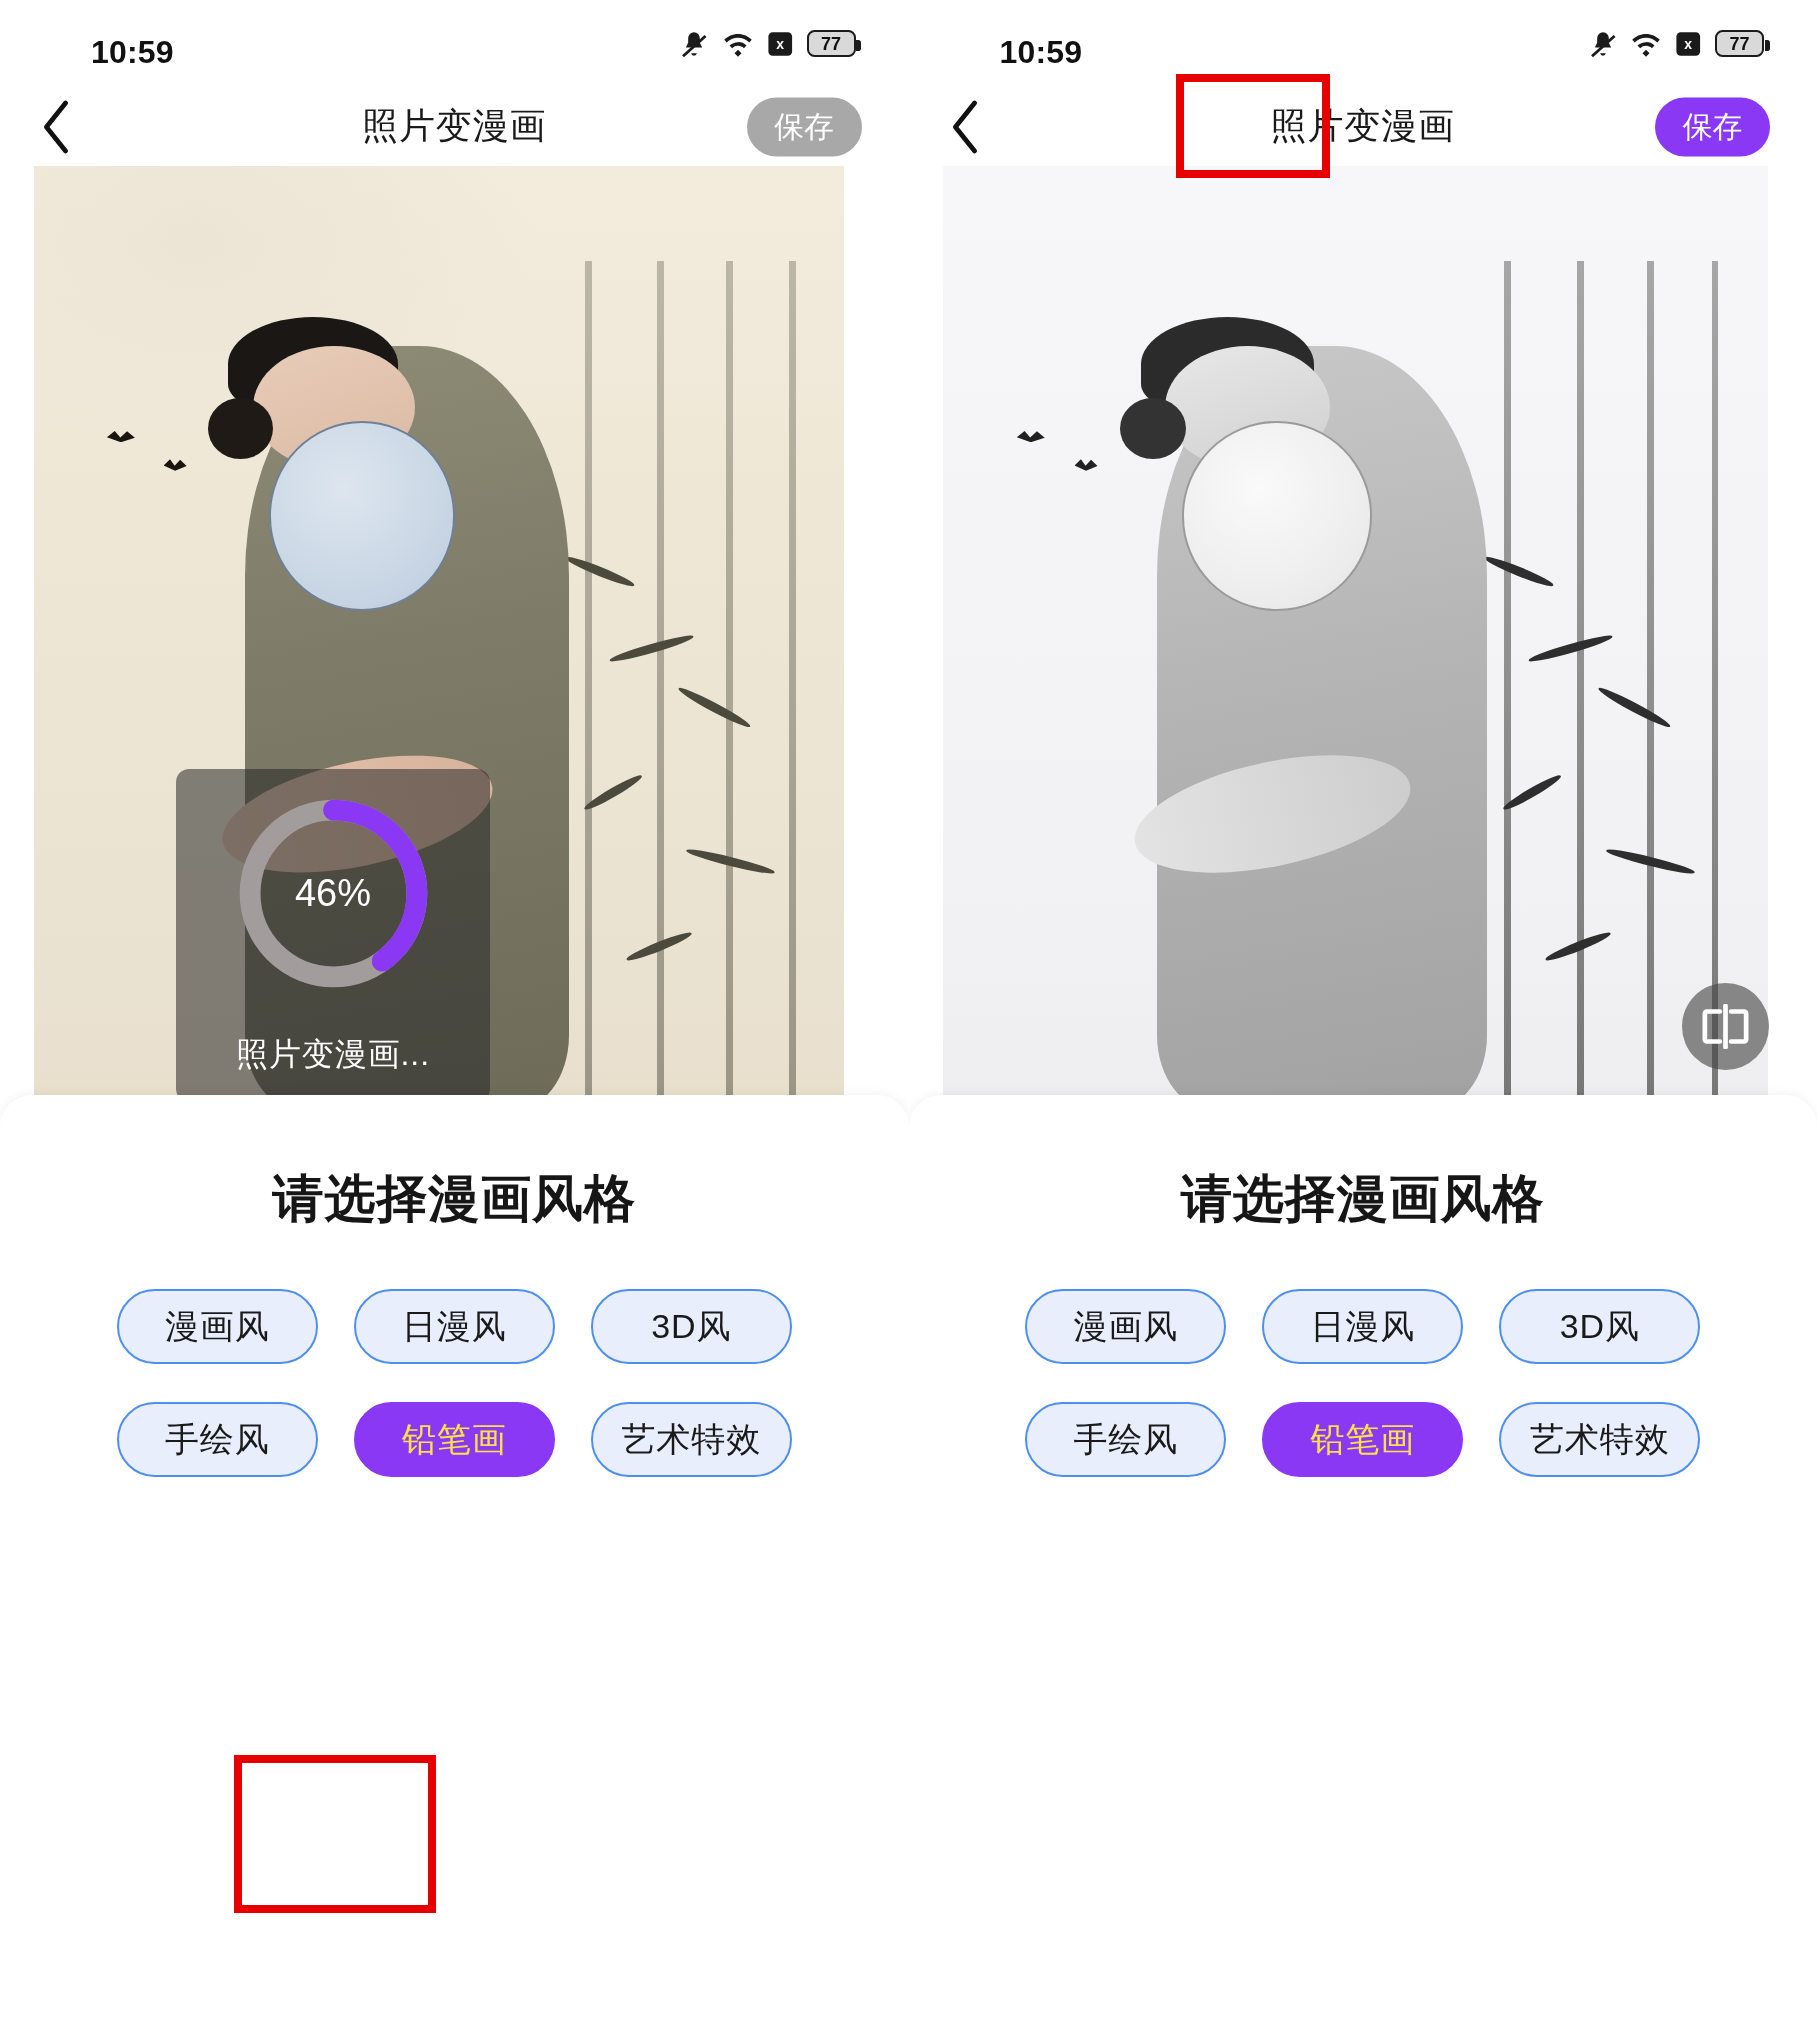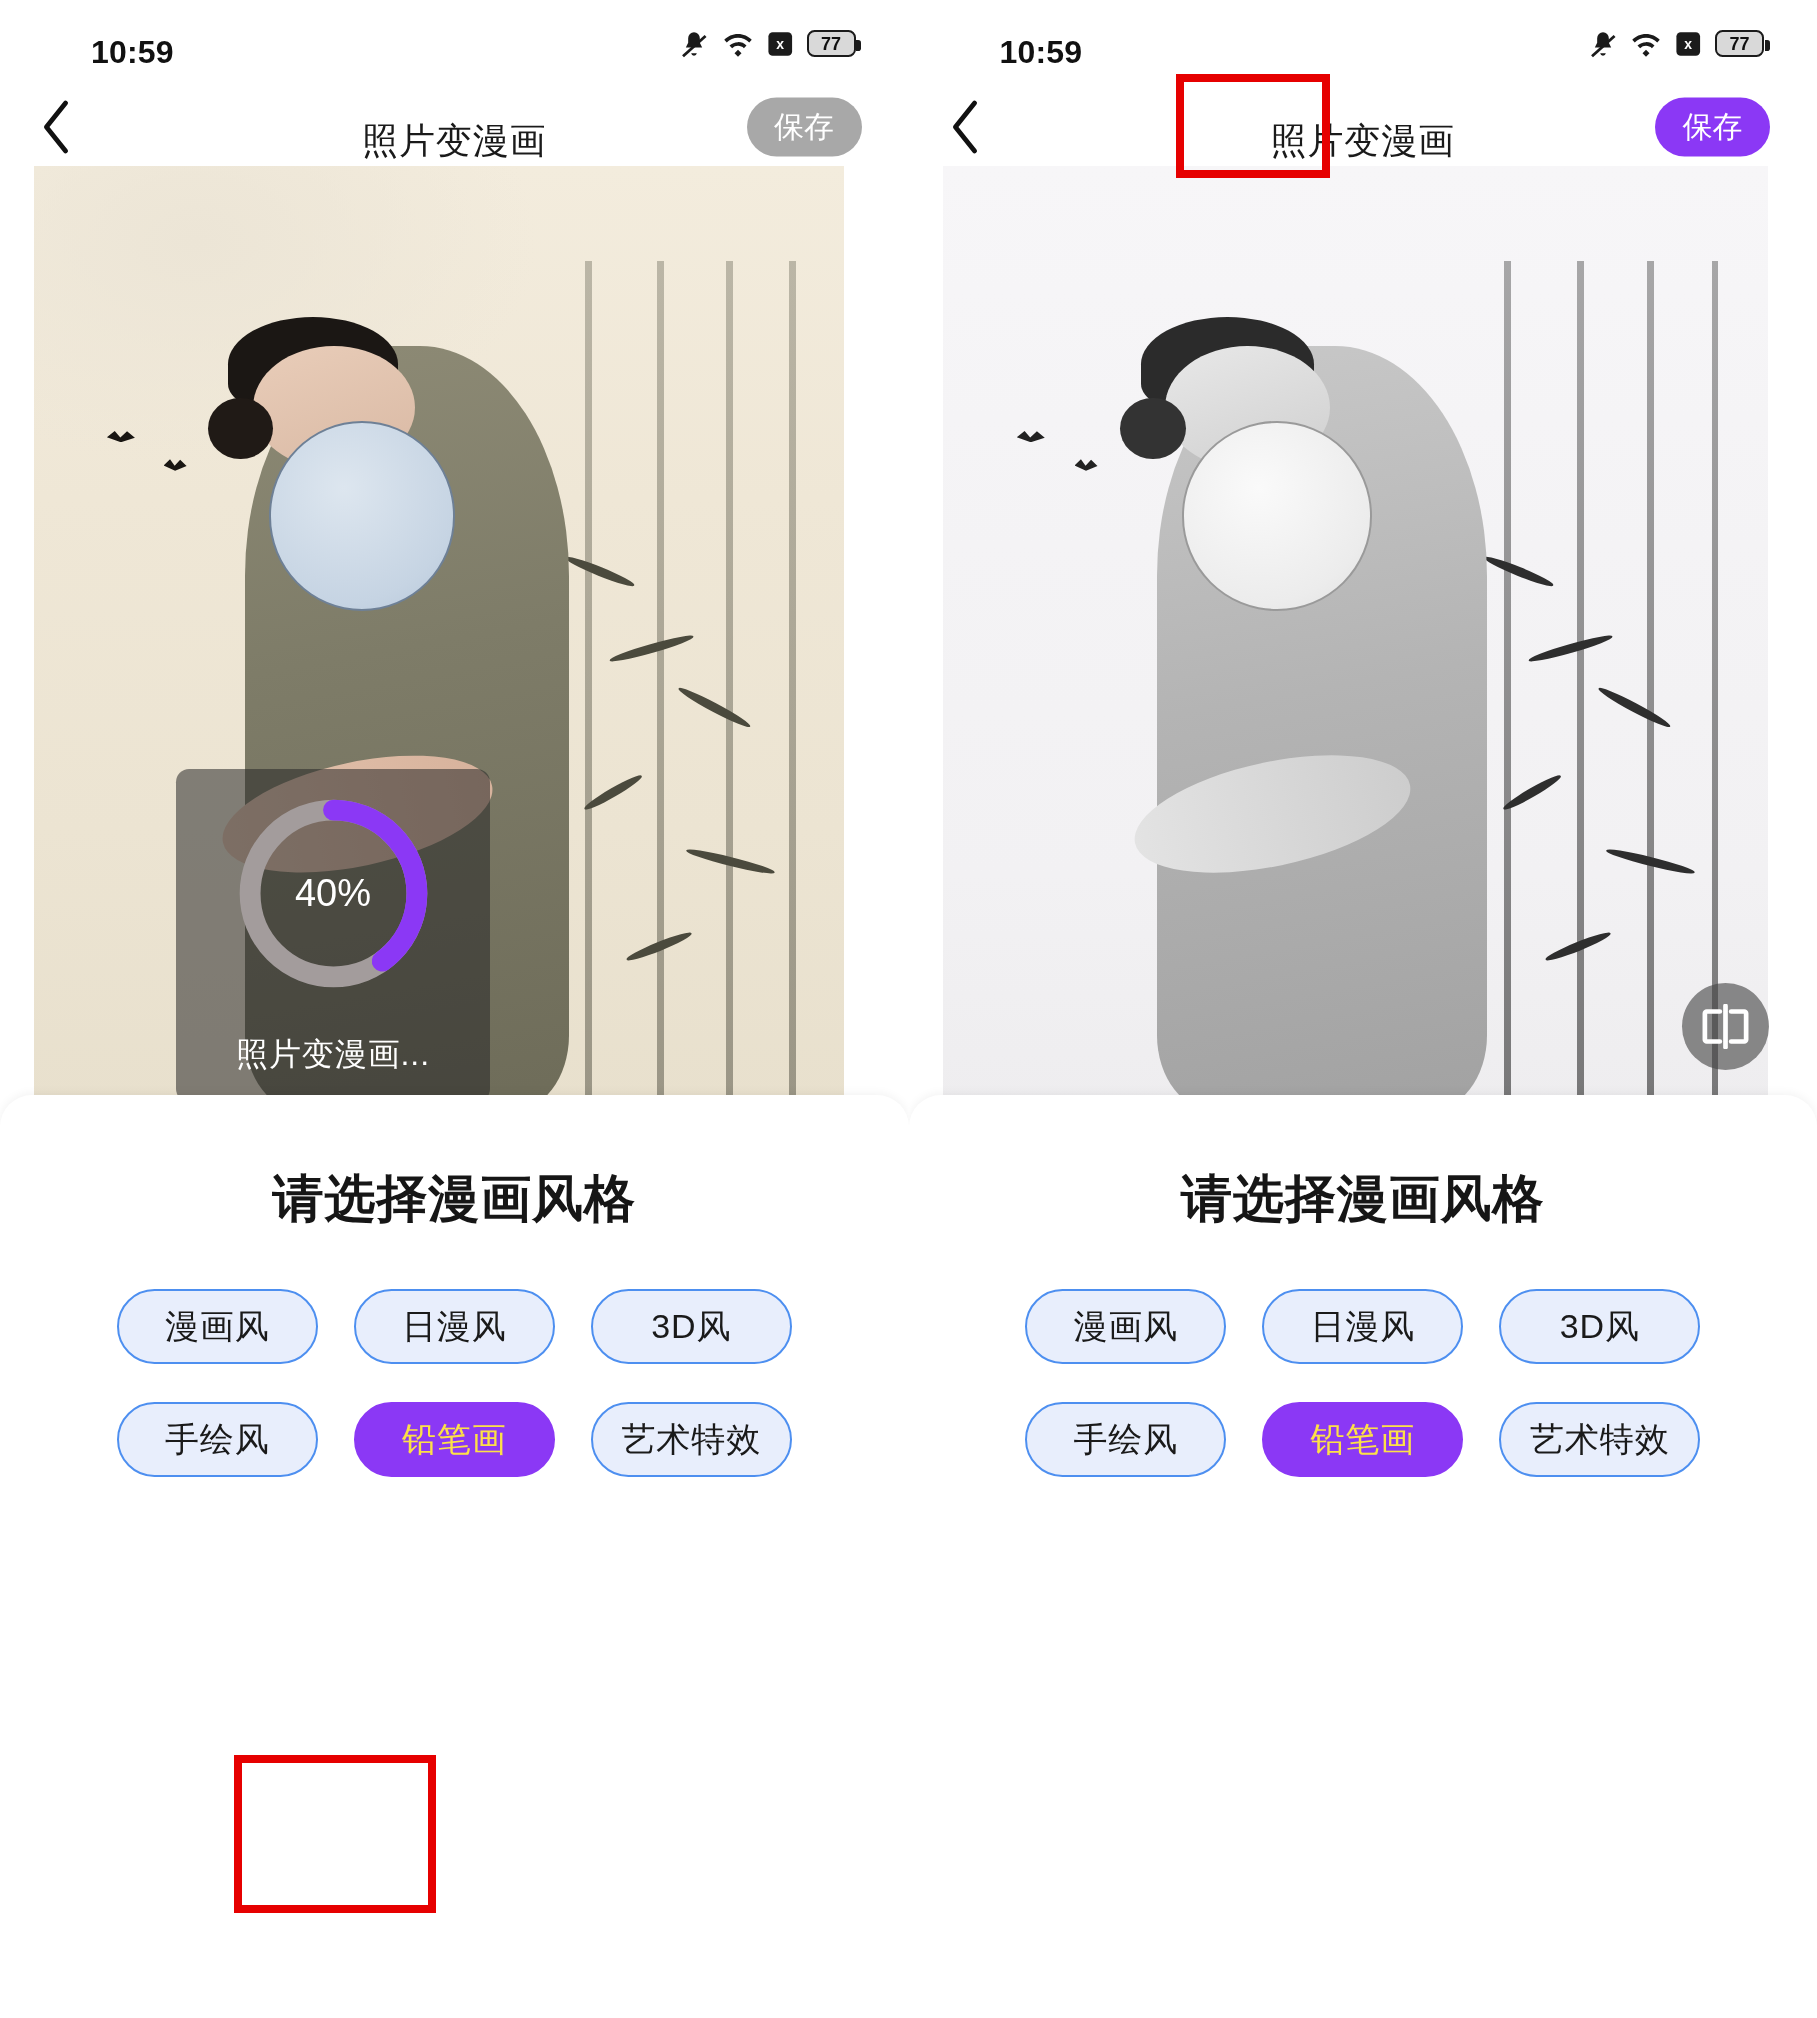--- a/index.html
+++ b/index.html
@@ -49,21 +49,21 @@
     content: ""; position: absolute; right: -7.6px; top: 7.6px;
     width: 4.7px; height: 11.4px; background: #1b1b1b;
     border-radius: 0 2.8px 2.8px 0;
   }
   .batt span { font-size: 18px; font-weight: 700; color: #111; line-height: 1; }
 
   
   .navbar {
     position: relative;
     height: 79px;
-    display: flex; align-items: flex-end;
+    display: flex; align-items: center;
   }
   .nav-back {
     position: absolute; left: 26.5px; top: 50%; transform: translateY(-50%);
     width: 59px; height: 59px;
     display: flex; align-items: center; justify-content: center;
     cursor: pointer;
   }
   .nav-title {
     width: 100%; text-align: center;
     font-size: 36px; font-weight: 400; color: #1a1a1a;
@@ -297,21 +297,21 @@
         <div class="fan color"></div>
         <div class="arm color"></div>
       </div>
 
       <div class="progress-overlay">
         <div class="ring-wrap">
           <svg width="199" height="199" viewBox="0 0 210 210">
             <circle cx="105" cy="105" r="88" fill="none" stroke="#a39c9c" stroke-width="22"></circle>
             <circle id="ring-arc" cx="105" cy="105" r="88" fill="none" stroke="#8b38f5" stroke-width="22" stroke-linecap="round" stroke-dasharray="552.9203070318035" stroke-dashoffset="331.7521842190821"></circle>
           </svg>
-          <div class="ring-pct">40%</div>
+          <div class="ring-pct">46%</div>
         </div>
         <div class="prog-text">照片变漫画...</div>
       </div>
     </div>
 
     <div class="sheet">
       <div class="sheet-title">请选择漫画风格</div>
       <div class="chip-grid">
         <div class="chip">漫画风</div>
         <div class="chip">日漫风</div>

